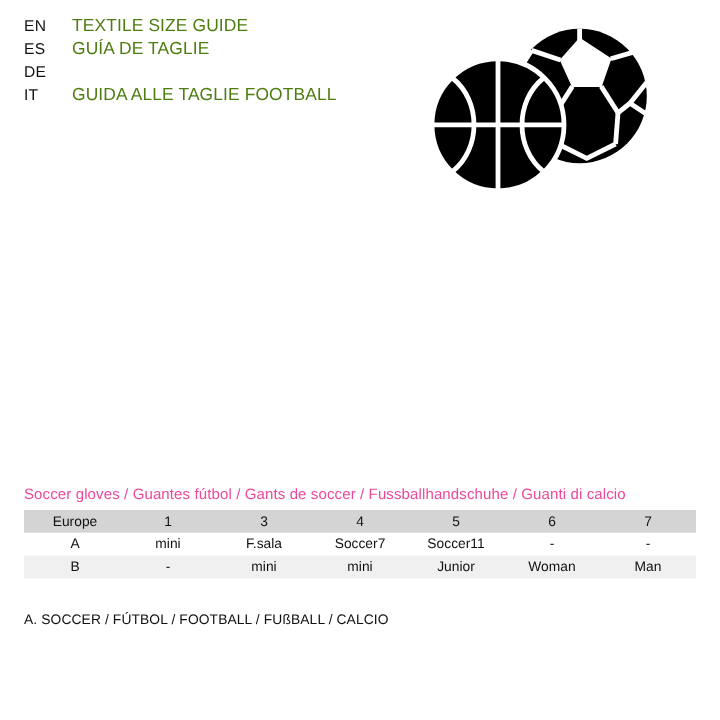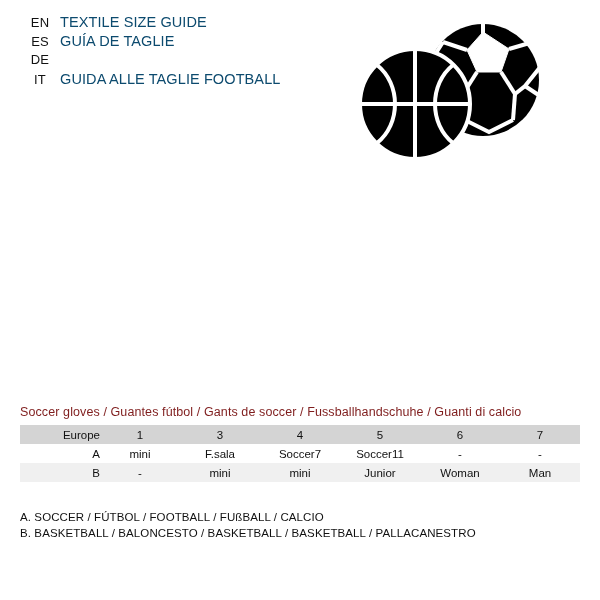--- a/index.html
+++ b/index.html
@@ -27,26 +27,25 @@
     display: flex;
     align-items: baseline;
     height: 19px;
   }
   .lang-code {
     width: 40px;
     flex: 0 0 40px;
     font-size: 13px;
     letter-spacing: 0.2px;
     color: #111;
-    text-align: center;
   }
   .lang-title {
     font-size: 14.5px;
     letter-spacing: 0.1px;
-    color: #0c4a6e;
+    color: #4d7c0f;
     white-space: nowrap;
   }
 
   
   .illustration {
     position: absolute;
     left: 355px;
     top: 22px;
     width: 205px;
     height: 150px;
@@ -55,21 +54,21 @@
 
   
   .table-section {
     position: absolute;
     left: 20px;
     top: 405px;
     width: 560px;
   }
   .table-heading {
     font-size: 12.5px;
-    color: #7f1d1d;
+    color: #ec4899;
     letter-spacing: 0.1px;
     margin-bottom: 6px;
     white-space: nowrap;
   }
   table.size-table {
     border-collapse: collapse;
     width: 560px;
     table-layout: fixed;
   }
   table.size-table td,
@@ -85,21 +84,21 @@
   table.size-table tr.header-row td {
     background: #d4d4d4;
   }
   table.size-table tr.row-shaded td {
     background: #f0f0f0;
   }
   table.size-table tr.row-plain td {
     background: #ffffff;
   }
   table.size-table td.col-label {
-    text-align: right;
+    text-align: center;
     padding-left: 5px;
     width: 75px;
   }
 
   
   .legend {
     position: absolute;
     left: 20px;
     top: 509px;
     width: 560px;
@@ -194,14 +193,13 @@
         <td>Junior</td>
         <td>Woman</td>
         <td>Man</td>
       </tr>
     </tbody>
   </table>
 </div>
 
 <div class="legend">
   <div class="legend-line">A.  SOCCER / FÚTBOL / FOOTBALL / FUßBALL / CALCIO</div>
-  <div class="legend-line">B. BASKETBALL / BALONCESTO / BASKETBALL / BASKETBALL / PALLACANESTRO</div>
 </div>
 
 </body></html>

